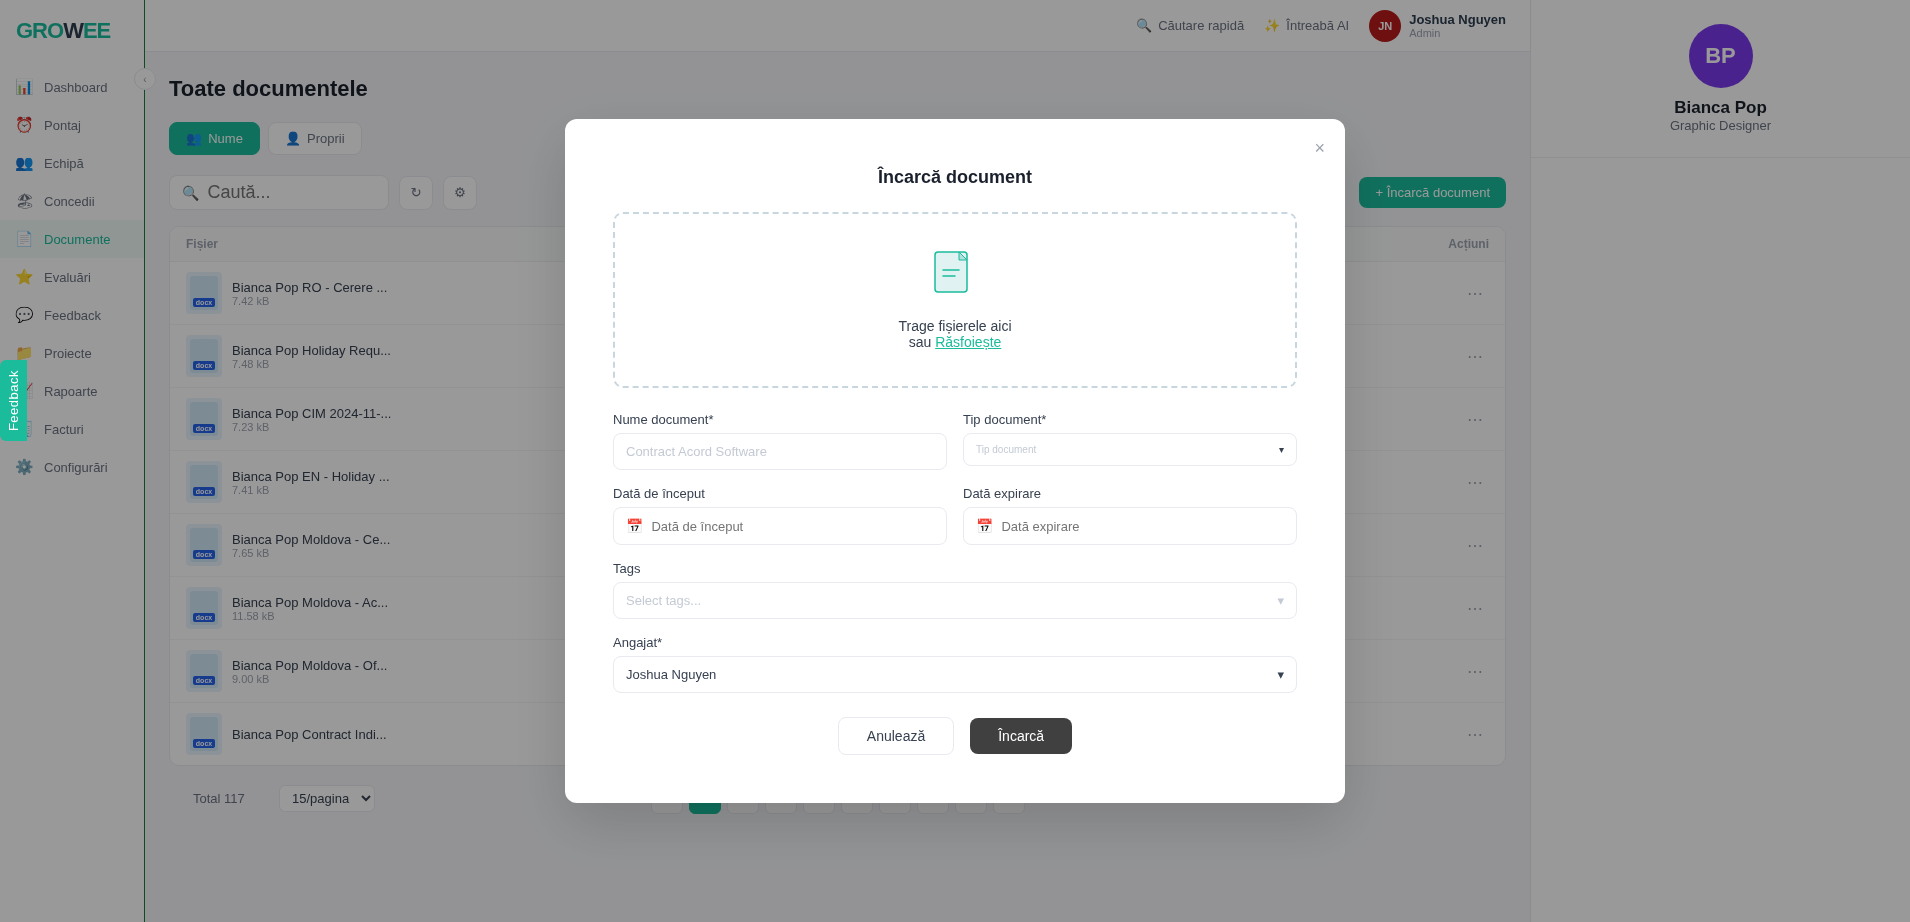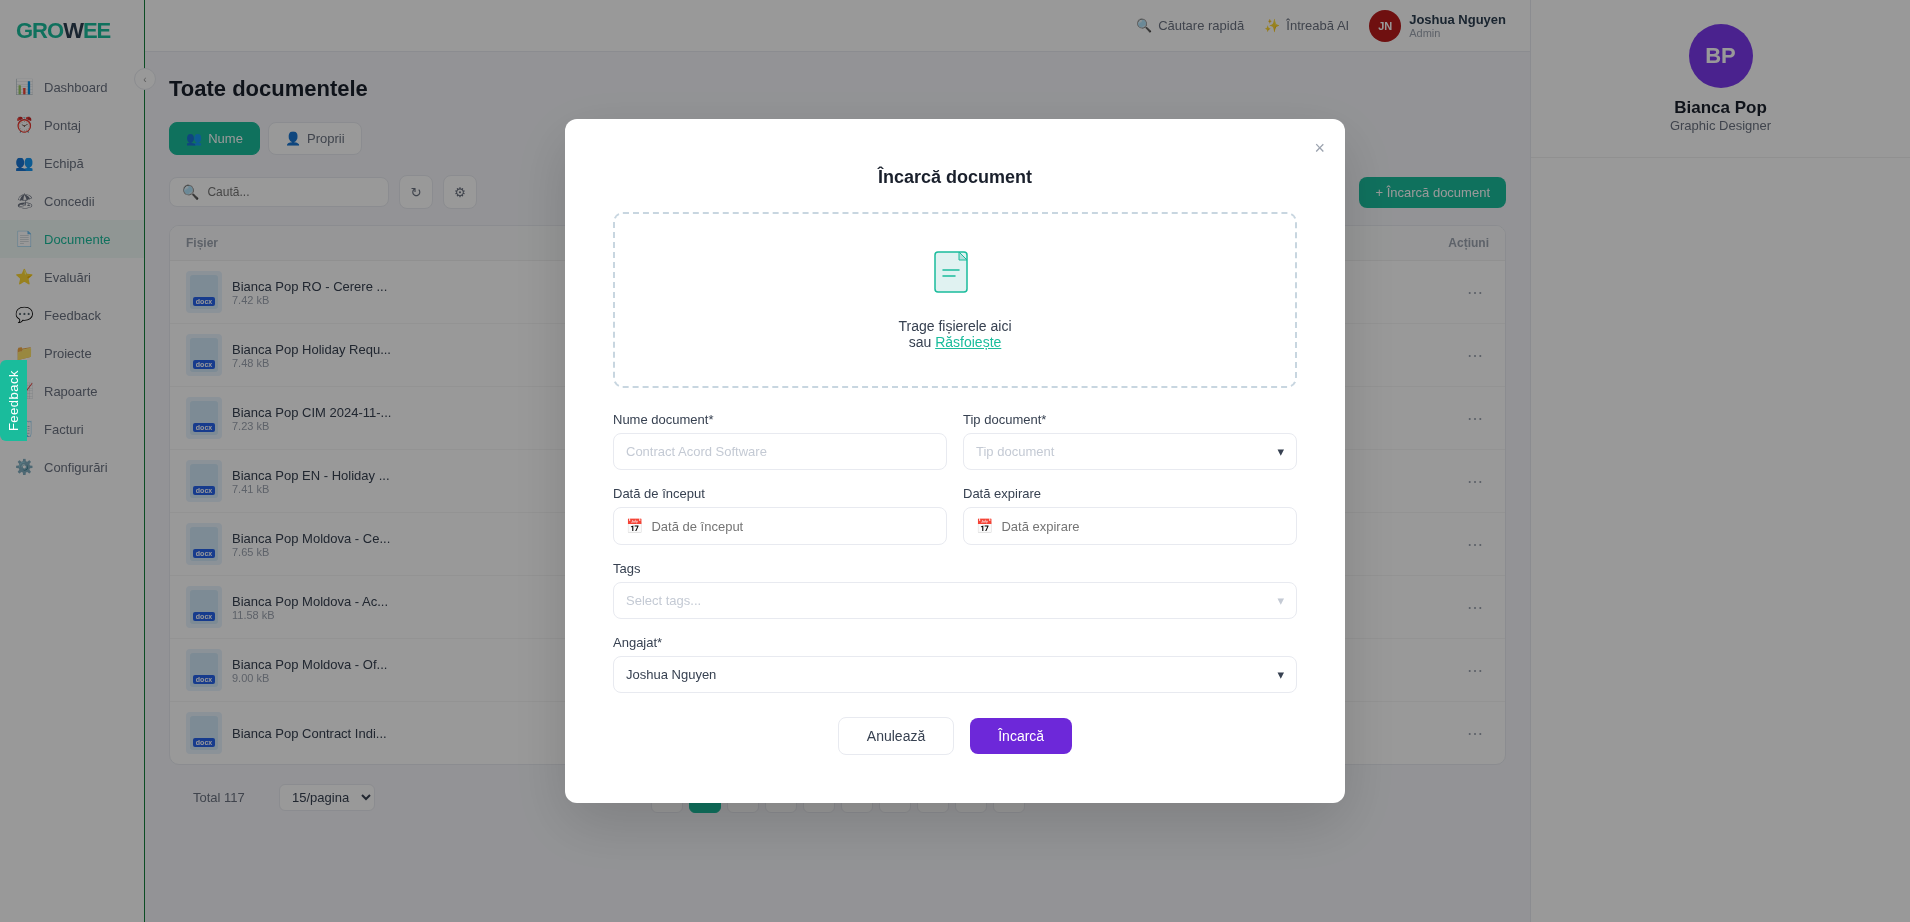--- a/index.html
+++ b/index.html
@@ -35,21 +35,21 @@
     .page-title { font-size: 22px; font-weight: 700; color: #1a202c; margin-bottom: 20px; }
 
     
     .tabs { display: flex; gap: 8px; margin-bottom: 20px; }
     .tab-btn { display: flex; align-items: center; gap: 6px; padding: 8px 16px; border-radius: 8px; border: 1px solid #e8eaf0; background: #fff; cursor: pointer; font-size: 13px; color: #6b7280; }
     .tab-btn.active { background: #1abc9c; color: #fff; border-color: #1abc9c; }
 
     
     .toolbar { display: flex; align-items: center; gap: 10px; margin-bottom: 16px; }
     .search-input { display: flex; align-items: center; gap: 8px; border: 1px solid #e8eaf0; border-radius: 8px; padding: 6px 12px; background: #fff; width: 220px; }
-    .search-input input { border: none; outline: none; font-size: 12px; color: #6b7280; width: 100%; background: transparent; }
+    .search-input input { border: none; outline: none; font-size: 18px; color: #6b7280; width: 100%; background: transparent; }
     .toolbar-btn { width: 34px; height: 34px; border-radius: 8px; border: 1px solid #e8eaf0; background: #fff; display: flex; align-items: center; justify-content: center; cursor: pointer; color: #6b7280; }
     .upload-btn { margin-left: auto; background: #1abc9c; color: #fff; border: none; border-radius: 8px; padding: 8px 16px; font-size: 13px; cursor: pointer; display: flex; align-items: center; gap: 6px; }
 
     
     .doc-table { width: 100%; background: #fff; border-radius: 10px; border: 1px solid #e8eaf0; overflow: hidden; }
     .table-header { display: grid; grid-template-columns: 1fr 140px 160px 120px 160px 100px; padding: 10px 16px; border-bottom: 1px solid #f0f0f0; font-size: 12px; color: #9ca3af; font-weight: 600; background: #fafbfc; }
     .table-row { display: grid; grid-template-columns: 1fr 140px 160px 120px 160px 100px; padding: 10px 16px; border-bottom: 1px solid #f5f5f5; align-items: center; font-size: 13px; }
     .table-row:last-child { border-bottom: none; }
     .file-cell { display: flex; align-items: center; gap: 10px; }
     .file-icon { width: 36px; height: 42px; background: #e8f4fd; border-radius: 4px; display: flex; align-items: center; justify-content: center; position: relative; flex-shrink: 0; }
@@ -85,35 +85,35 @@
     .dropzone-text { font-size: 14px; color: #374151; text-align: center; }
     .dropzone-link { color: #1abc9c; text-decoration: underline; cursor: pointer; }
 
     
     .form-row { display: grid; grid-template-columns: 1fr 1fr; gap: 16px; margin-bottom: 16px; }
     .form-group { display: flex; flex-direction: column; gap: 6px; }
     .form-group.full { grid-column: 1 / -1; }
     .form-label { font-size: 13px; color: #374151; font-weight: 500; }
     .form-input { border: 1px solid #e8eaf0; border-radius: 8px; padding: 10px 12px; font-size: 13px; color: #374151; outline: none; background: #fff; }
     .form-input::placeholder { color: #c4cad4; }
-    .form-select { border: 1px solid #e8eaf0; border-radius: 8px; padding: 10px 12px; font-size: 13px; color: #374151; outline: none; background: #fff; cursor: pointer; display: flex; align-items: flex-end; justify-content: space-between; }
+    .form-select { border: 1px solid #e8eaf0; border-radius: 8px; padding: 10px 12px; font-size: 10px; color: #374151; outline: none; background: #fff; cursor: pointer; display: flex; align-items: flex-end; justify-content: space-between; }
     .date-input { display: flex; align-items: center; gap: 8px; border: 1px solid #e8eaf0; border-radius: 8px; padding: 10px 12px; }
     .date-input input { border: none; outline: none; font-size: 13px; color: #c4cad4; background: transparent; flex: 1; }
     .cal-icon { color: #9ca3af; font-size: 14px; }
 
     
     .tags-select { border: 1px solid #e8eaf0; border-radius: 8px; padding: 10px 12px; font-size: 13px; color: #c4cad4; cursor: pointer; display: flex; align-items: center; justify-content: space-between; }
 
     
     .employee-select { border: 1px solid #e8eaf0; border-radius: 8px; padding: 10px 12px; font-size: 13px; color: #374151; cursor: pointer; display: flex; align-items: center; justify-content: space-between; }
 
     
     .modal-footer { display: flex; align-items: center; justify-content: center; gap: 16px; margin-top: 24px; }
     .btn-cancel { background: #fff; border: 1px solid #e8eaf0; border-radius: 8px; padding: 10px 28px; font-size: 14px; color: #374151; cursor: pointer; }
-    .btn-upload { background: #6d28d9; border: none; border-radius: 8px; padding: 10px 28px; font-size: 14px; color: #fff; cursor: pointer; font-weight: 500; }
+    .btn-upload { background: #404040; border: none; border-radius: 8px; padding: 10px 28px; font-size: 14px; color: #fff; cursor: pointer; font-weight: 500; }
 
     
     .feedback-label { writing-mode: vertical-rl; transform: rotate(180deg); position: fixed; left: 0; top: 360px; background: #1abc9c; color: #fff; font-size: 13px; padding: 10px 6px; border-radius: 0 6px 6px 0; cursor: pointer; z-index: 200; letter-spacing: 0.5px; }
 
     
     .right-panel { width: 380px; min-width: 380px; background: #fff; border-left: 1px solid #e8eaf0; display: flex; flex-direction: column; }
     .employee-profile { display: flex; flex-direction: column; align-items: center; padding: 24px 20px; border-bottom: 1px solid #f0f0f0; }
     .profile-avatar { width: 64px; height: 64px; border-radius: 50%; background: #7c3aed; color: #fff; display: flex; align-items: center; justify-content: center; font-size: 22px; font-weight: 700; margin-bottom: 10px; }
     .profile-name { font-size: 17px; font-weight: 700; color: #1a202c; }
     .profile-role { font-size: 13px; color: #6b7280; }

